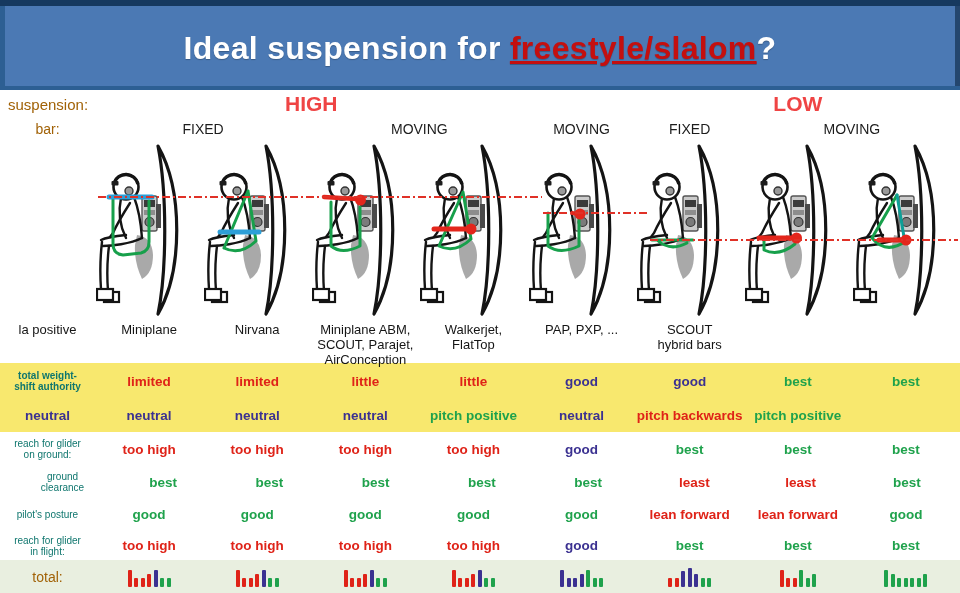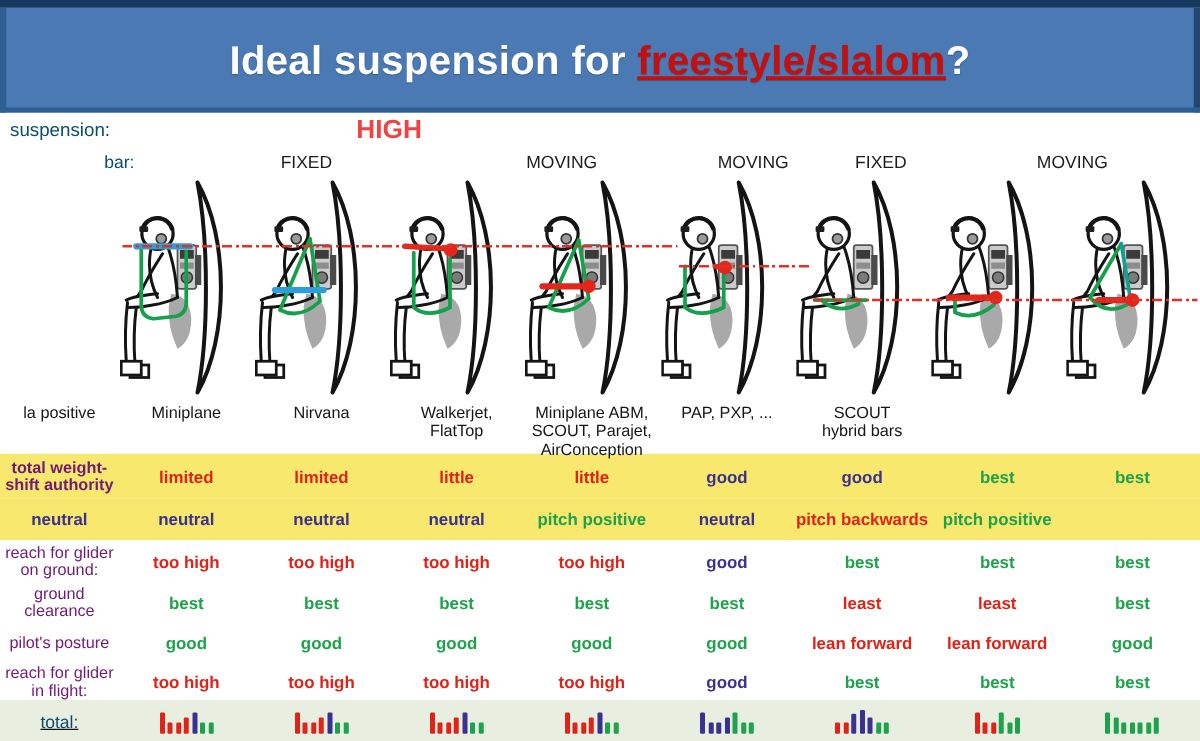--- a/index.html
+++ b/index.html
@@ -9,44 +9,44 @@
   .header{height:90px;box-sizing:border-box;background:var(--header_blue,#4b79b4);
           border-top:6px solid #16395f;
           box-shadow:inset 0 -4px 0 #2d5f93, inset 5px 0 0 #2d5f93, inset -5px 0 0 #24466e;
           display:flex;align-items:center;justify-content:center;}
   .title{font-size:32px;font-weight:bold;color:#fff;letter-spacing:.3px;text-shadow:0 1px 1px rgba(0,0,0,.25);}
   .title .hl{color:var(--title_highlight,#c40f0f);text-decoration:underline;}
   
   .row{display:grid;grid-template-columns:95px repeat(8,1fr);align-items:center;}
   
   #suspension-row{height:28px;}
-  #bar-row{height:22px;padding-left:48px;}
-  .side-label{font-size:15px;color:#0c4a6e;padding-left:8px;}
+  #bar-row{height:22px;}
+  .side-label{font-size:15px;color:#a16207;padding-left:8px;}
   .side-label.center{text-align:center;padding-left:0;font-size:14px;}
   .hgroup{text-align:center;font-weight:bold;font-size:21px;color:#ef4444;}
   .bgroup{text-align:center;font-size:14px;color:#1c1c1c;}
   
   #figures{position:relative;height:178px;align-items:start;}
   #figures svg{display:block;margin:0 auto;}
   .dash{position:absolute;height:2px;z-index:3;
         background:repeating-linear-gradient(90deg,var(--dash_red,#e03127) 0 8px,transparent 8px 11px,var(--dash_red,#e03127) 11px 13px,transparent 13px 16px);}
   
   #examples-row{height:45px;align-items:start;}
   #examples-row .side-label{padding-top:8px;}
   .example{font-size:13px;line-height:1.14;text-align:center;white-space:pre-line;padding-top:5px;color:#151515;}
   
-  .trow .rlabel{font-size:13px;line-height:1.1;text-align:center;white-space:pre-line;color:#701a75;}
+  .trow .rlabel{font-size:10px;line-height:1.1;text-align:center;white-space:pre-line;color:#0f766e;}
   .trow .cell{text-align:center;font-weight:bold;font-size:13.5px;white-space:pre-line;}
   .band-yellow{background:var(--yellow,#f8e86e);}
   .band-yellow .rlabel{font-weight:bold;}
   .tone-red{color:var(--red,#df2318);}
   .tone-green{color:var(--green,#1fa24c);}
   .tone-navy{color:var(--navy,#3b3191);}
   
-  #total-row{height:33px;background:var(--total_bg,#e9efe0);text-decoration:underline;}
+  #total-row{height:33px;background:var(--total_bg,#e9efe0);}
   #total-row .side-label{font-size:14px;text-align:center;padding-left:0;}
   .bars{display:flex;align-items:flex-end;justify-content:center;gap:2.5px;height:21px;}
   .bars i{display:block;width:4px;border-radius:1px;}
   .bg-red{background:var(--red,#df2318);}
   .bg-green{background:var(--green,#1fa24c);}
   .bg-navy{background:var(--navy,#3b3191);}
 </style>
 </head>
 <body>
 
@@ -79,20 +79,21 @@
   </defs>
 </svg>
 
 <div class="header">
   <div class="title"><span>Ideal suspension for </span><span class="hl">freestyle/slalom</span><span>?</span></div>
 </div>
 
 <div class="row" id="suspension-row">
   <div class="side-label">suspension:</div>
 <div class="hgroup" style="grid-column: 2 / span 4;">HIGH</div>
+    <div class="hgroup" style="grid-column: 8 / span 1;">LOW</div>
   </div>
 <div class="row" id="bar-row">
   <div class="side-label center">bar:</div>
 <div class="bgroup" style="grid-column: 2 / span 2;">FIXED</div>
     <div class="bgroup" style="grid-column: 4 / span 2;">MOVING</div>
     <div class="bgroup" style="grid-column: 6 / span 1;">MOVING</div>
     <div class="bgroup" style="grid-column: 7 / span 1;">FIXED</div>
     <div class="bgroup" style="grid-column: 8 / span 2;">MOVING</div>
   </div>
 
@@ -163,25 +164,25 @@
 
   <div class="dash" style="left:98px;top:56px;width:444px"></div>
   <div class="dash" style="left:543px;top:72px;width:106px"></div>
   <div class="dash" style="left:650px;top:99px;width:308px"></div>
 </div>
 
 <div class="row" id="examples-row">
 <div class="example">la positive</div>
     <div class="example">Miniplane</div>
     <div class="example">Nirvana</div>
-    <div class="example">Walkerjet,
-FlatTop</div>
     <div class="example">Miniplane ABM,
 SCOUT, Parajet,
 AirConception</div>
+    <div class="example">Walkerjet,
+FlatTop</div>
     <div class="example">PAP, PXP, ...</div>
     <div class="example">SCOUT
 hybrid bars</div>
   </div>
 
 <div id="ratings">
     <div class="row trow band-yellow" style="height: 36px;">
       <div class="rlabel">total weight-
 shift authority</div>
       <div class="cell tone-red">limited</div>
@@ -208,21 +209,21 @@
 on ground:</div>
       <div class="cell tone-red">too high</div>
       <div class="cell tone-red">too high</div>
       <div class="cell tone-red">too high</div>
       <div class="cell tone-red">too high</div>
       <div class="cell tone-navy">good</div>
       <div class="cell tone-green">best</div>
       <div class="cell tone-green">best</div>
       <div class="cell tone-green">best</div>
     </div>
-    <div class="row trow band-white" style="height: 32px;">
+    <div class="row trow band-white" style="height: 32px; padding-left: 15px;">
       <div class="rlabel">ground
 clearance</div>
       <div class="cell tone-green">best</div>
       <div class="cell tone-green">best</div>
       <div class="cell tone-green">best</div>
       <div class="cell tone-green">best</div>
       <div class="cell tone-green">best</div>
       <div class="cell tone-red">least</div>
       <div class="cell tone-red">least</div>
       <div class="cell tone-green">best</div>

